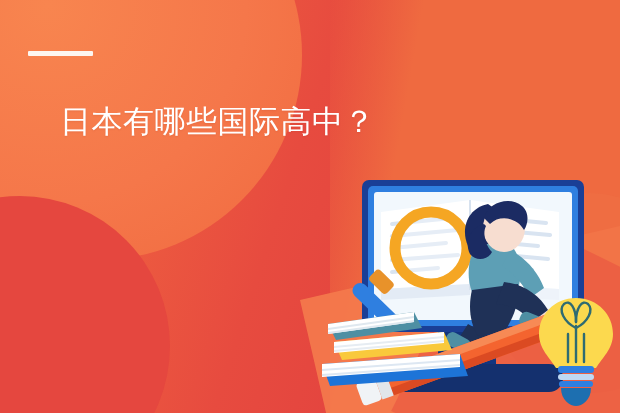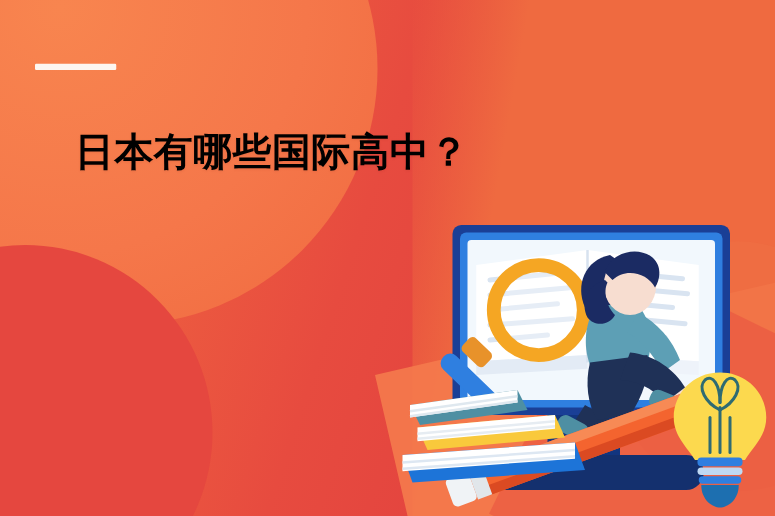--- a/index.html
+++ b/index.html
@@ -89,22 +89,22 @@
     height: 5px;
     background: #fdf6f0;
     border-radius: 1px;
   }
   .title {
     position: absolute;
     left: 60px;
     top: 102px;
     font-size: 31px;
     line-height: 40px;
-    font-weight: bold;
-    color: #000000;
+    font-weight: normal;
+    color: #ffffff;
     letter-spacing: .5px;
     white-space: nowrap;
     text-shadow: 0 1px 2px rgba(150,40,20,.13);
   }
 
   
   .illo {
     position: absolute;
     left: 318px;
     top: 172px;

